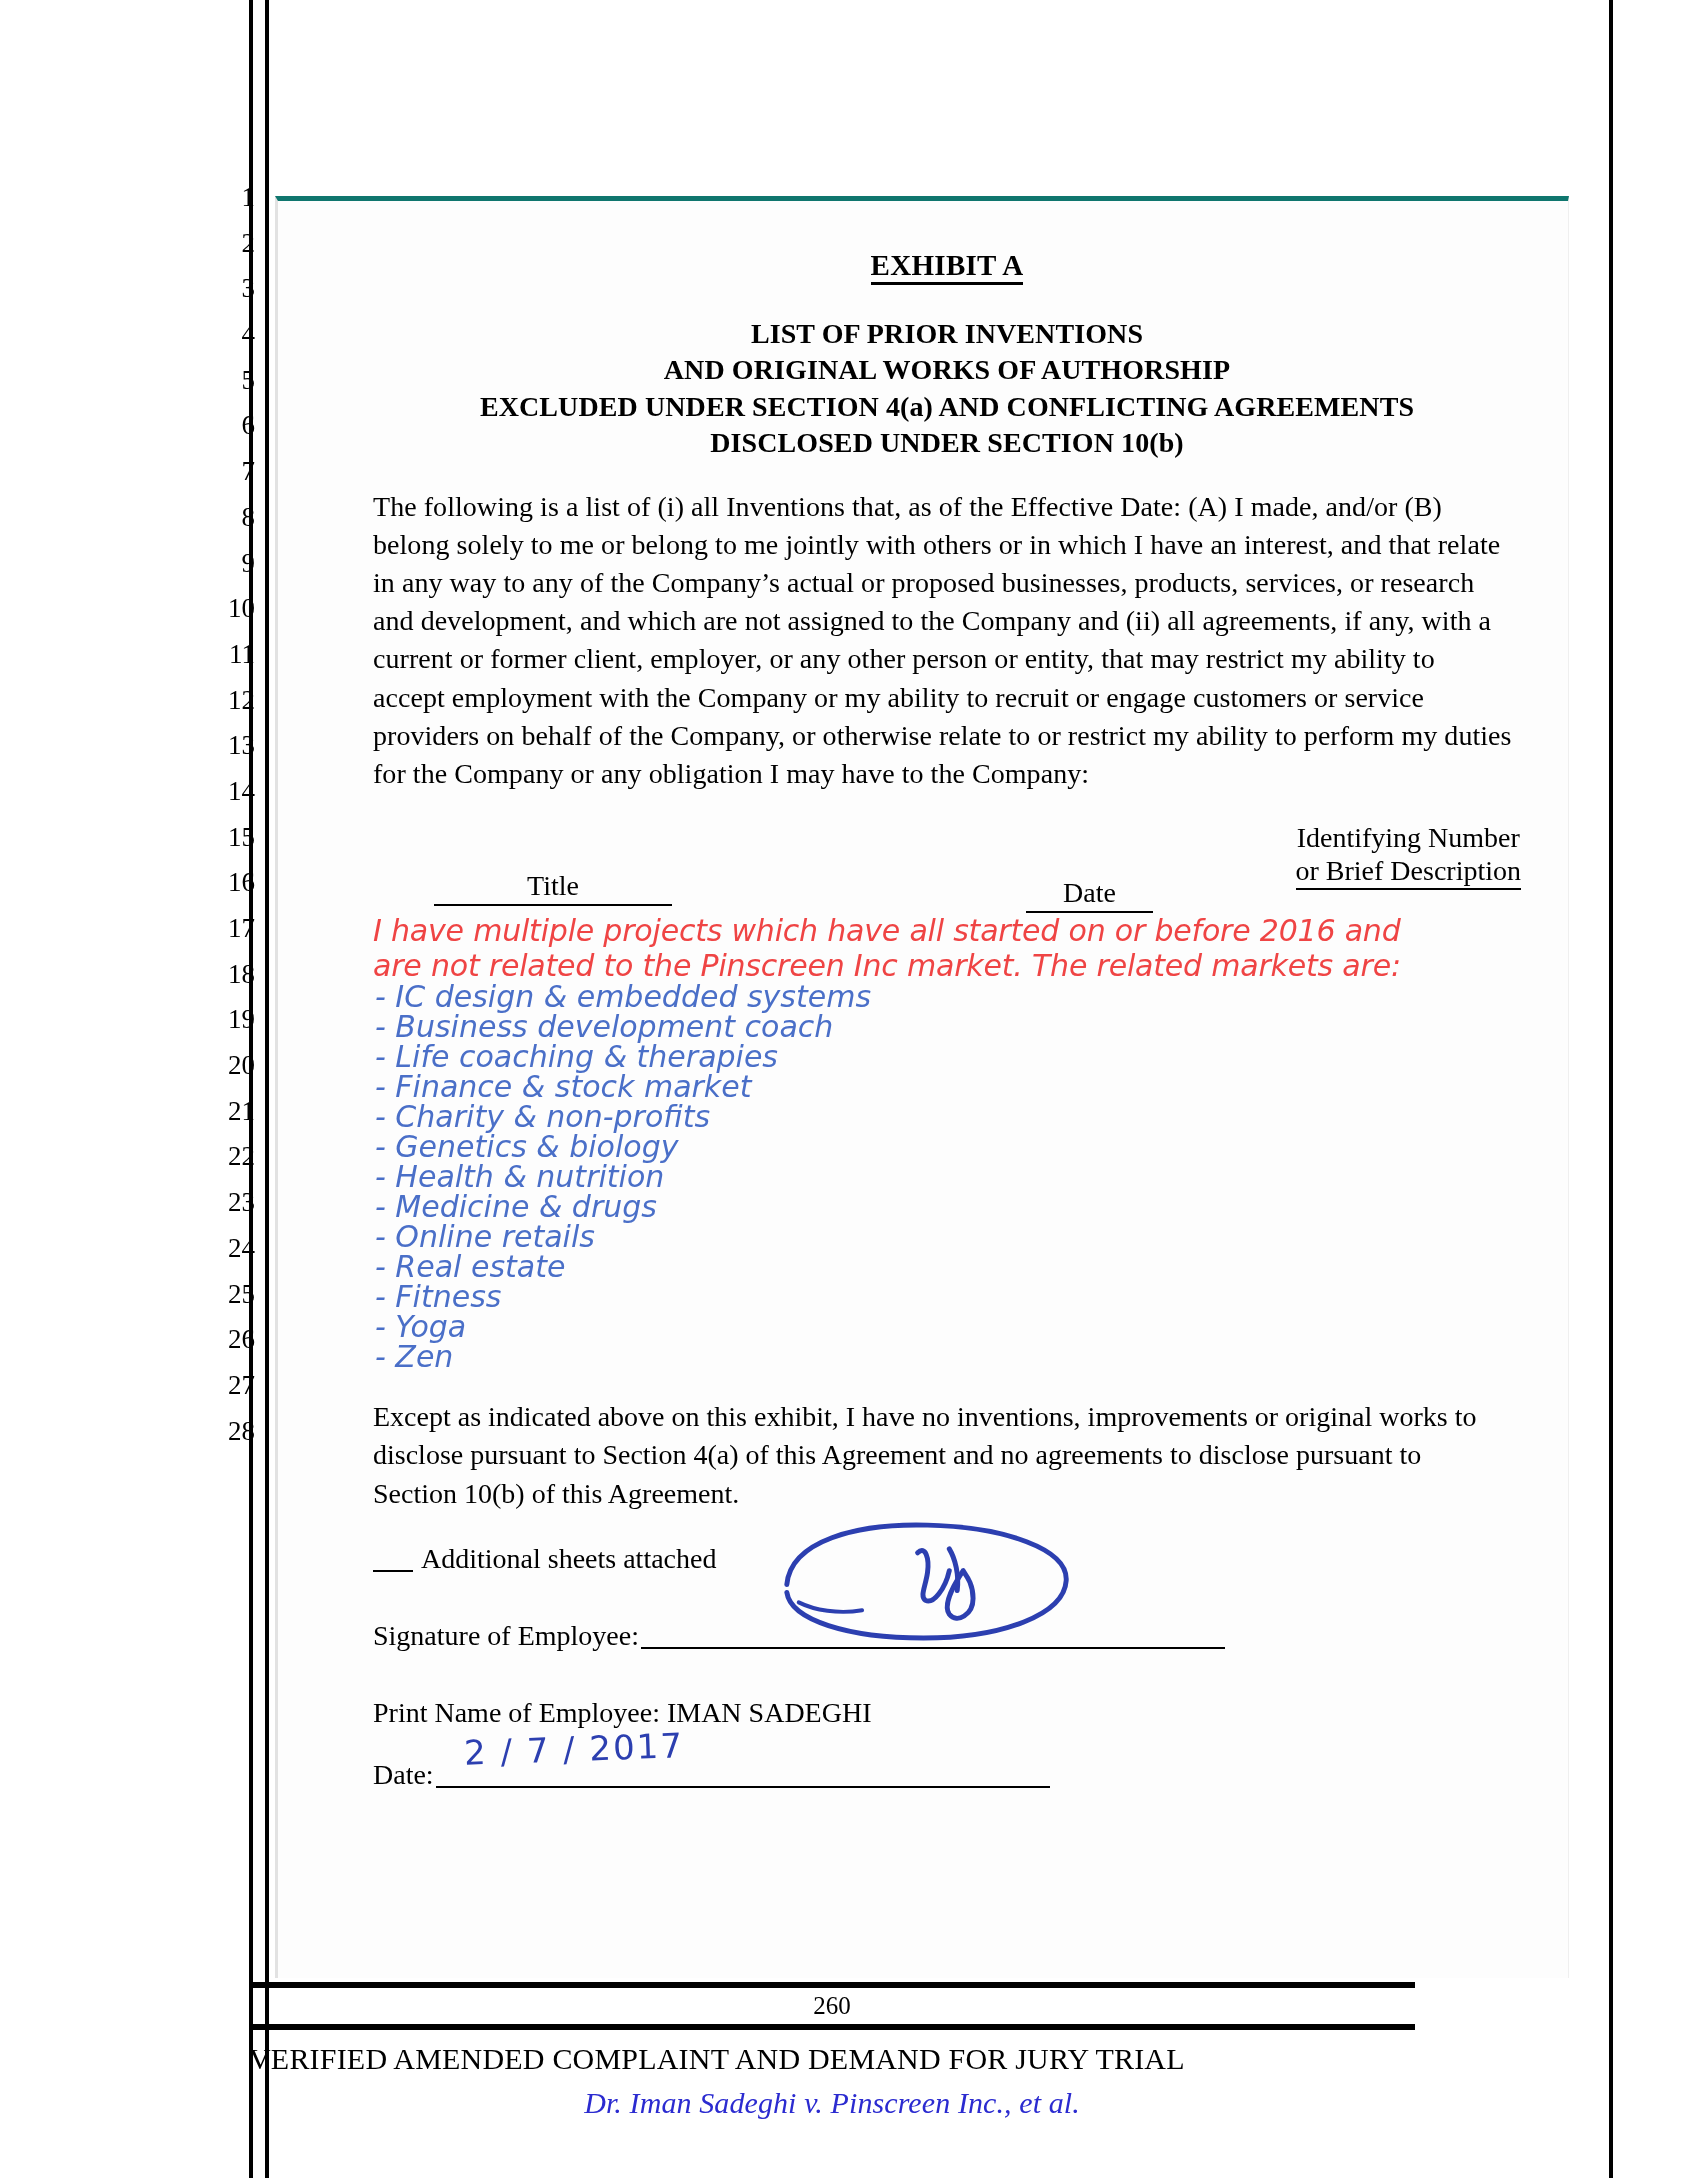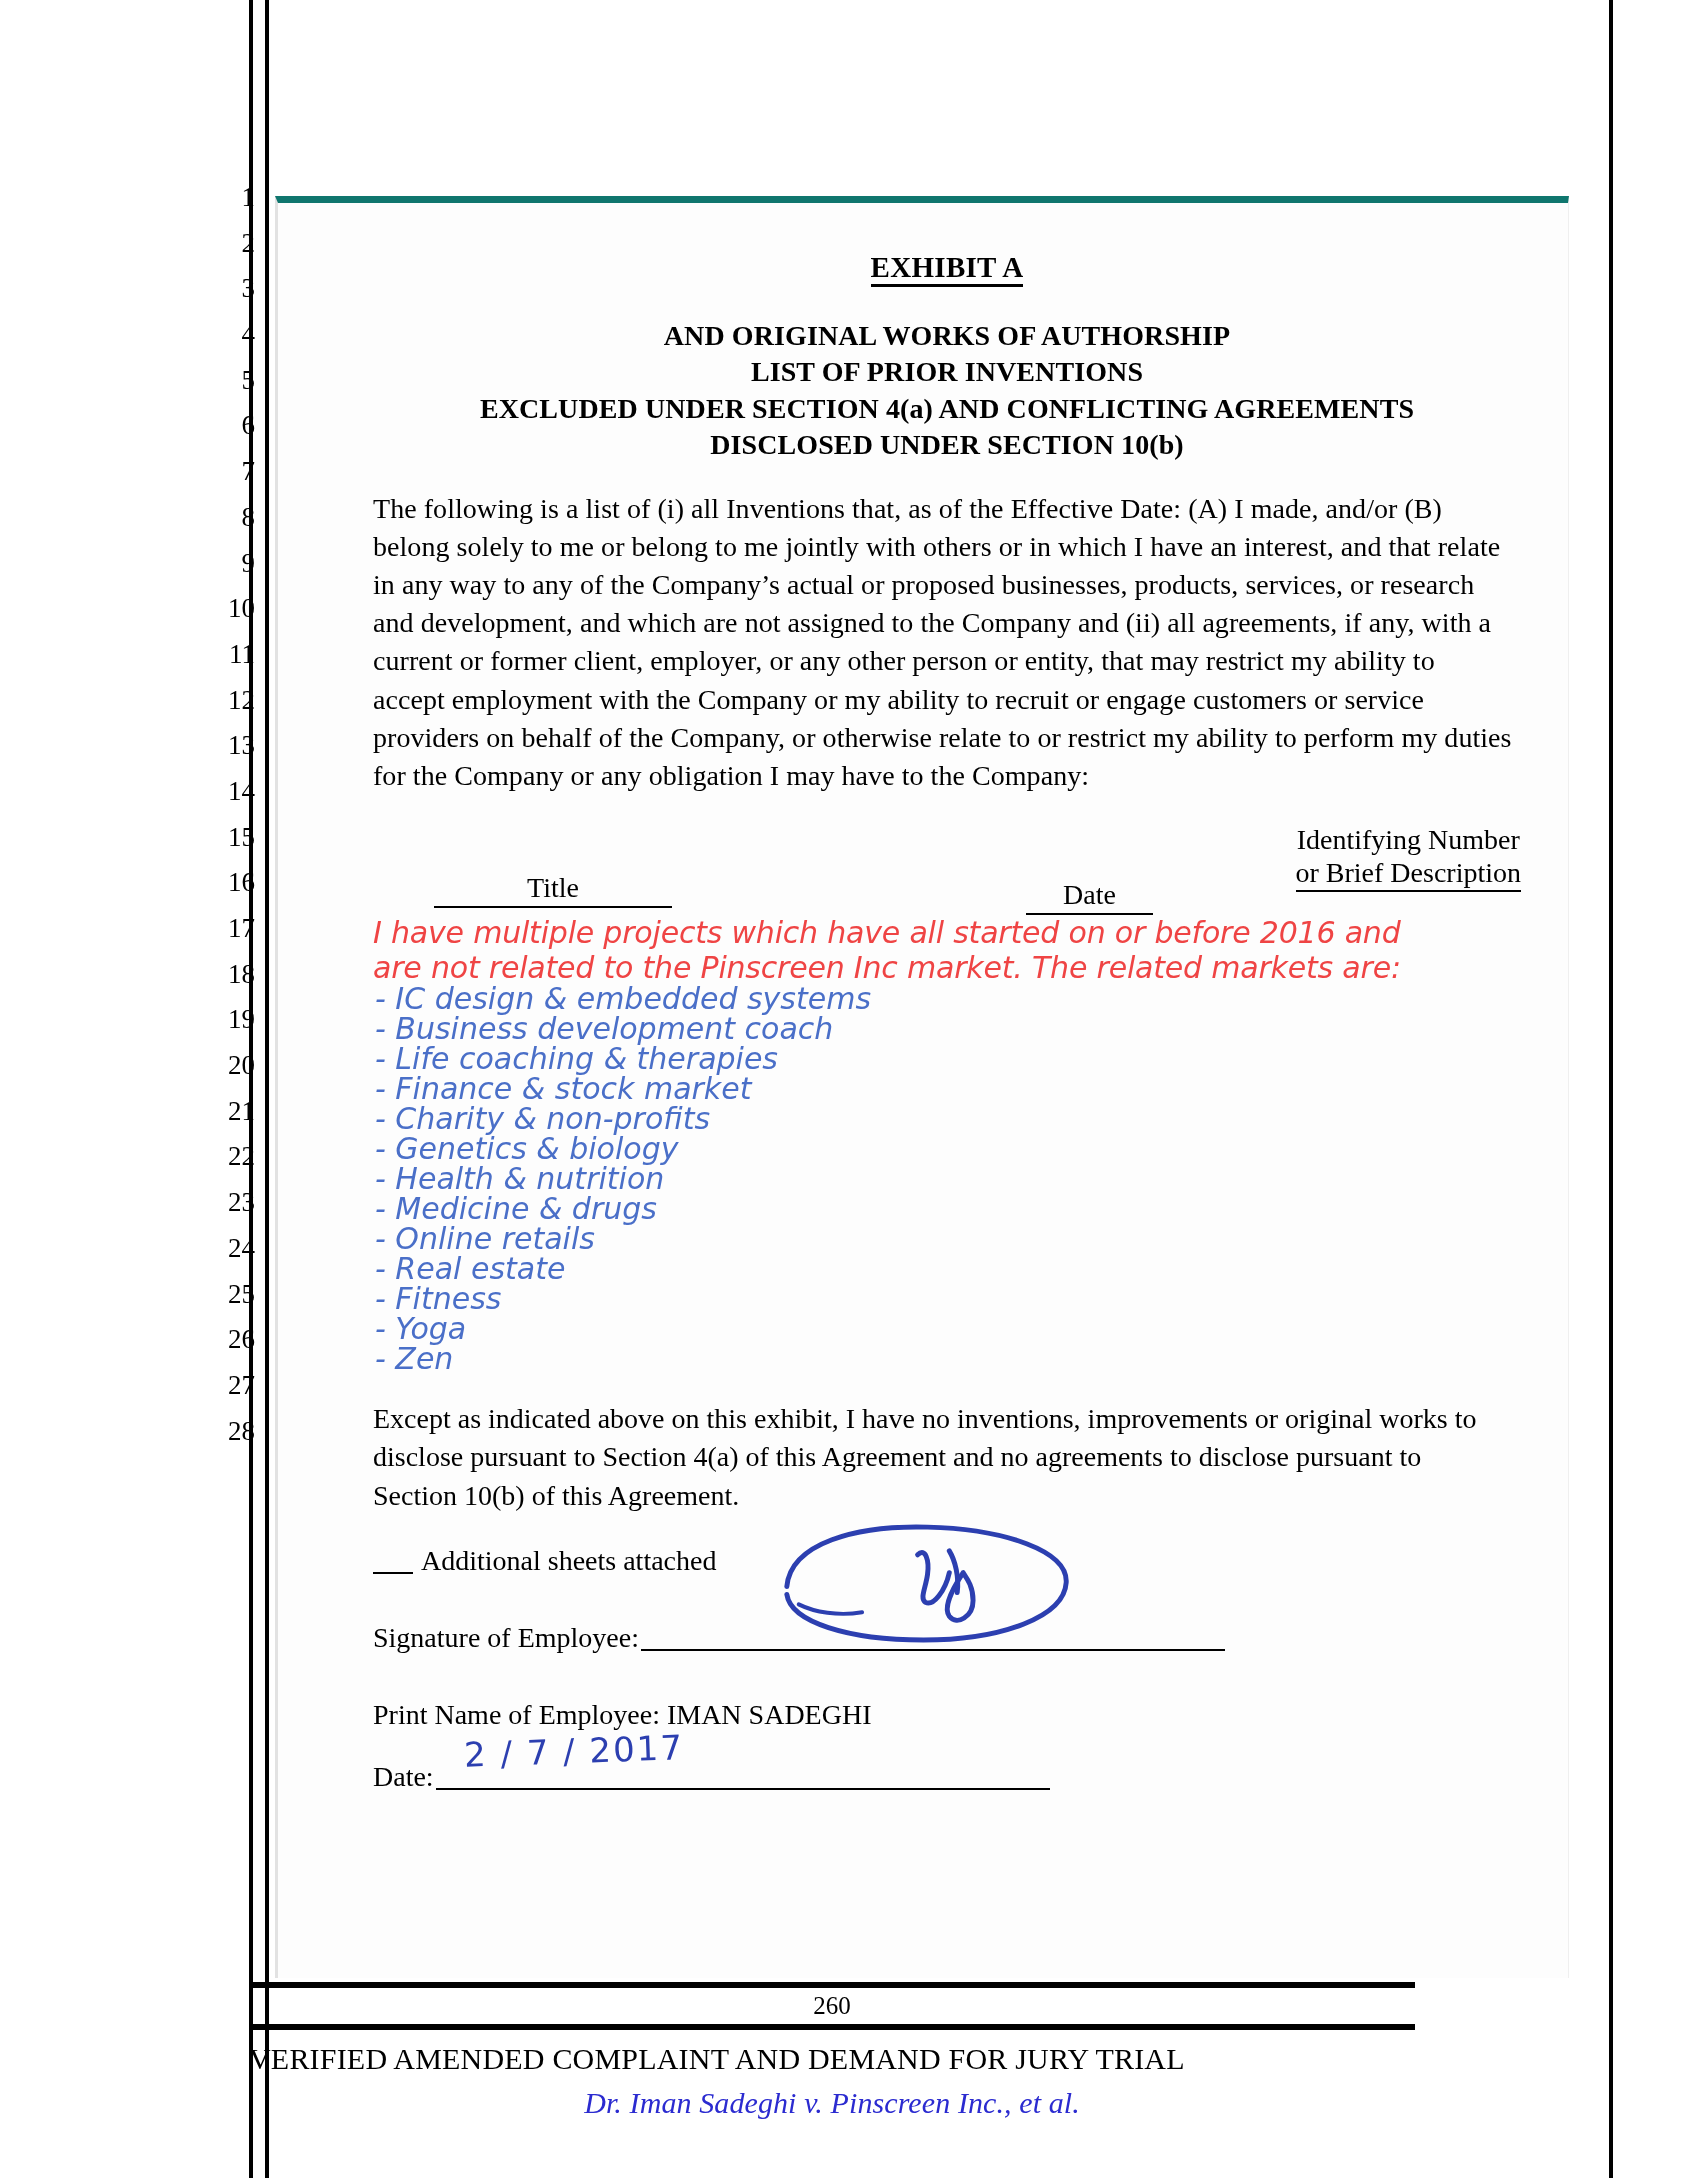--- a/index.html
+++ b/index.html
@@ -53,21 +53,21 @@
   }
 
   
   #exhibit-page {
     position: absolute;
     left: 275px;
     top: 196px;
     width: 1294px;
     height: 1782px;
     background: #fdfdfd;
-    border-top: 7px solid #0f766e;
+    border-top: 5px solid #0f766e;
     border-left: 3px solid #e2e2e2;
     border-right: 1px solid #efefef;
     box-sizing: border-box;
   }
 
   .exhibit-inner {
     position: absolute;
     left: 95px;
     top: 0;
     width: 1148px;
@@ -324,22 +324,22 @@
     <div class="ln" style="top: 1188px;">27</div>
     <div class="ln" style="top: 1234px;">28</div>
   </div>
 
 <div id="exhibit-page">
   <div class="exhibit-inner">
 
     <h1 class="exhibit-title"><span class="u">EXHIBIT A</span></h1>
 
     <div class="heading-block">
+      <span class="hl">LIST OF PRIOR INVENTIONS</span>
       <span class="hl">AND ORIGINAL WORKS OF AUTHORSHIP</span>
-      <span class="hl">LIST OF PRIOR INVENTIONS</span>
       <span class="hl">EXCLUDED UNDER SECTION 4(a) AND CONFLICTING AGREEMENTS</span>
       <span class="hl">DISCLOSED UNDER SECTION 10(b)</span>
     </div>
 
     <p class="intro-para">The following is a list of (i) all Inventions that, as of the Effective Date:  (A) I made, and/or (B) belong solely to me or belong to me jointly with others or in which I have an interest, and that relate in any way to any of the Company’s actual or proposed businesses, products, services, or research and development, and which are not assigned to the Company and (ii) all agreements, if any, with a current or former client, employer, or any other person or entity, that may restrict my ability to accept employment with the Company or my ability to recruit or engage customers or service providers on behalf of the Company, or otherwise relate to or restrict my ability to perform my duties for the Company or any obligation I may have to the Company:</p>
 
     <div class="col-header-row">
       <div class="idnum-head">
         <div>Identifying Number</div>
         <div><span class="l2">or Brief Description</span></div>

